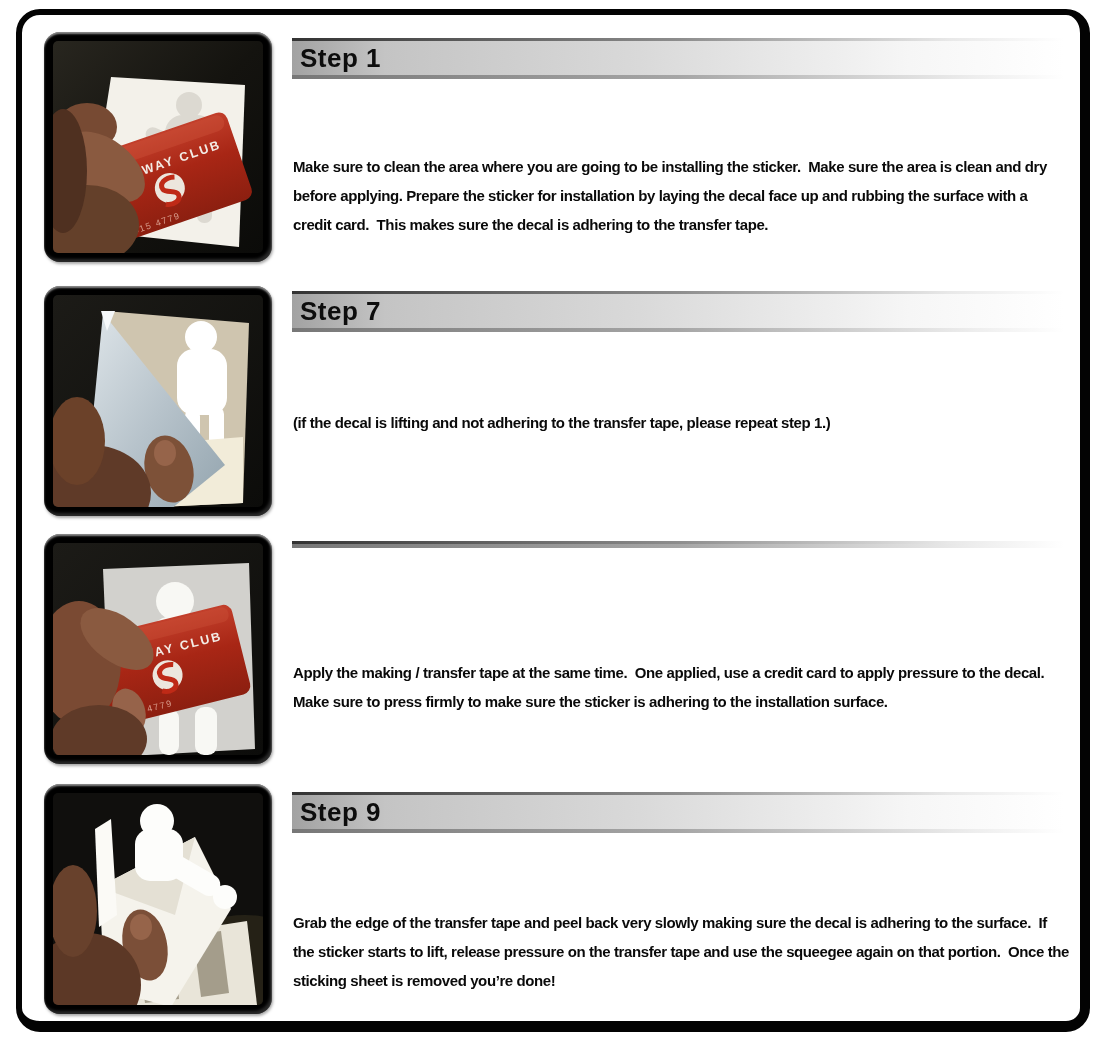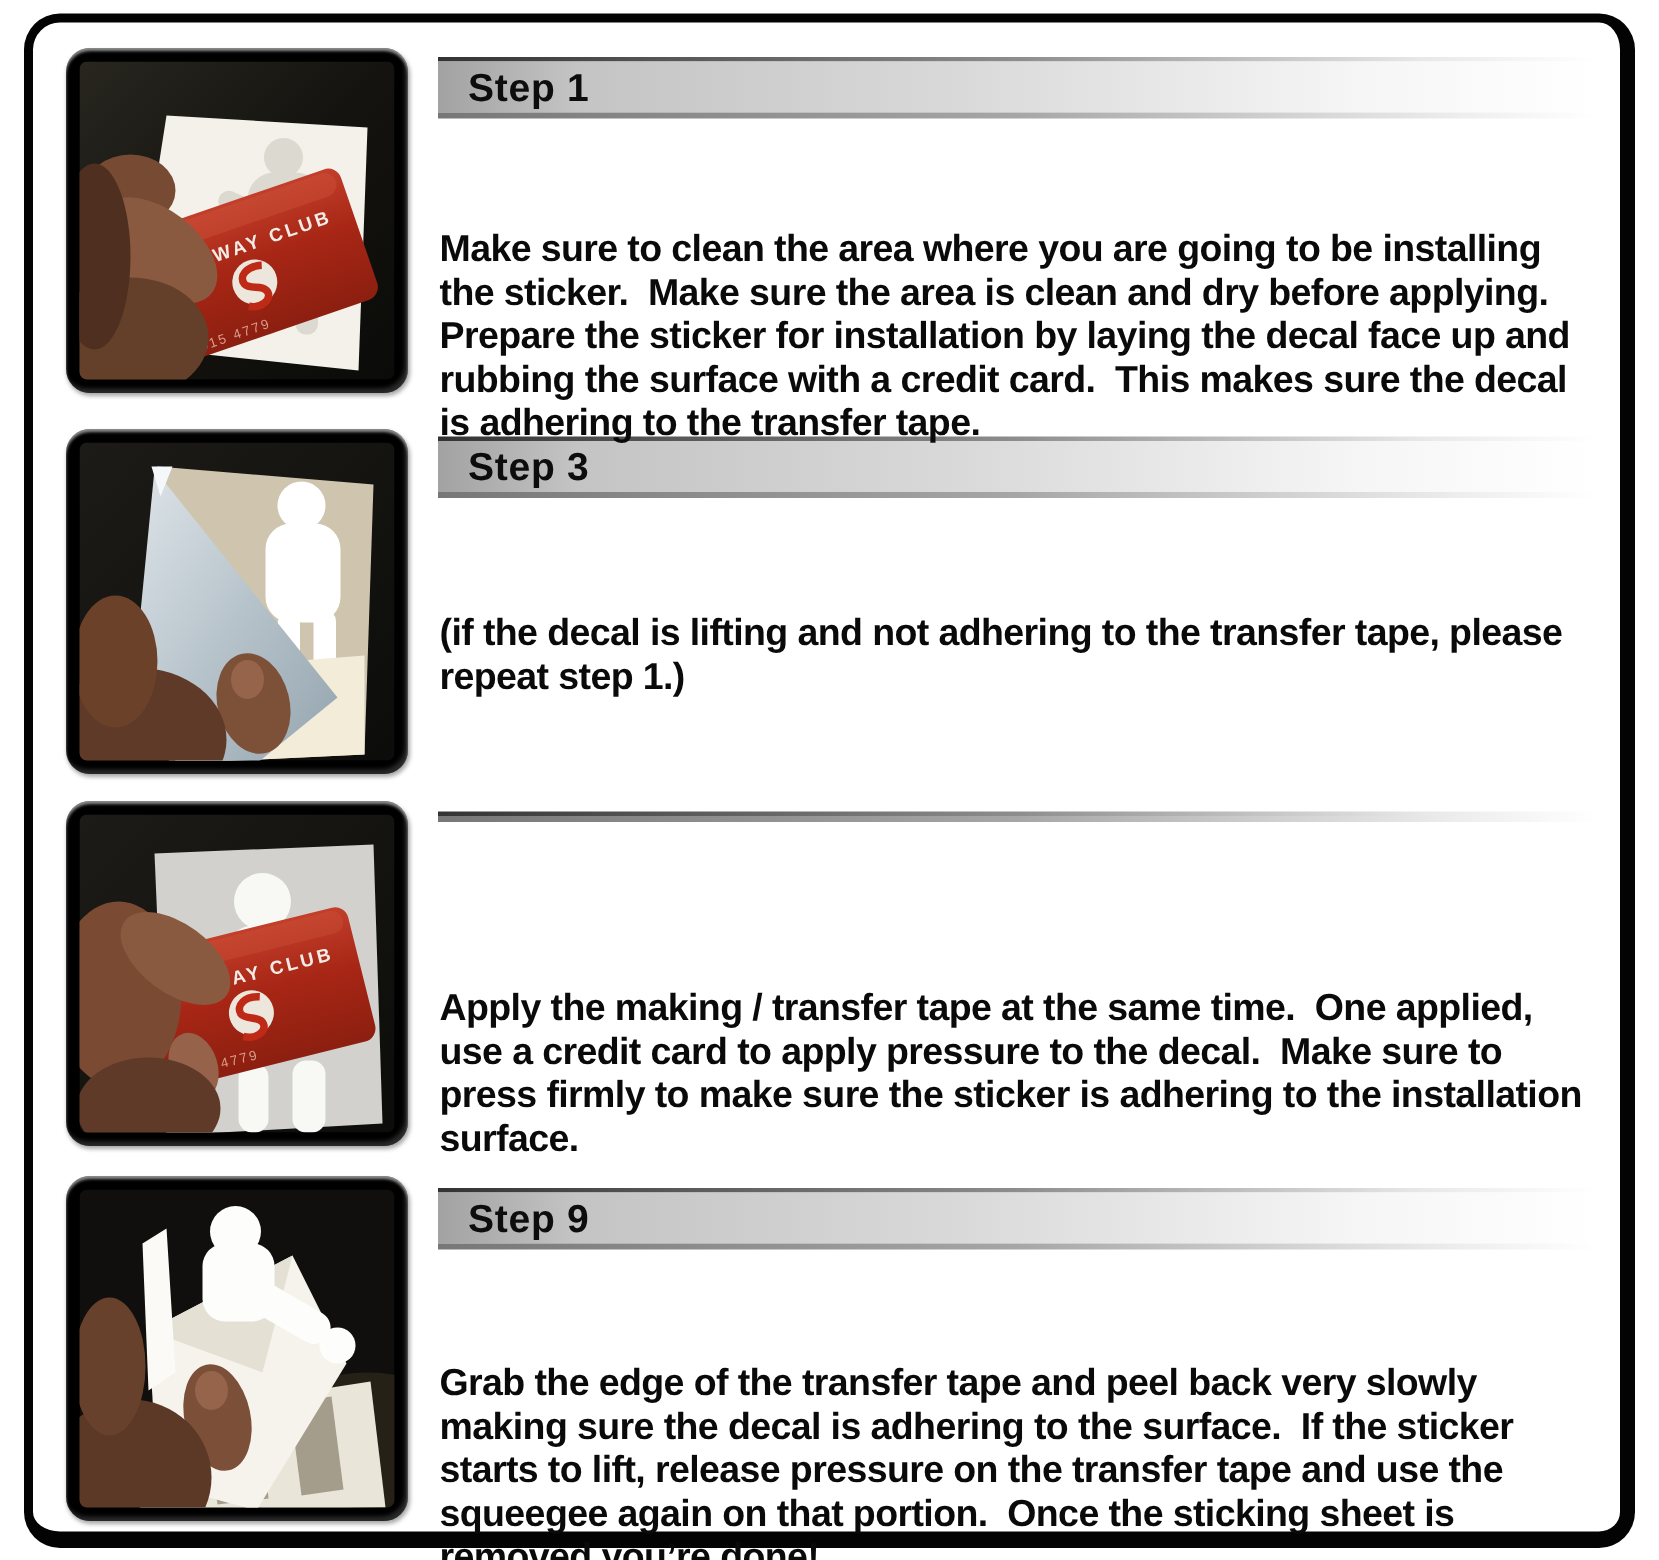--- a/index.html
+++ b/index.html
@@ -34,28 +34,28 @@
   
   .bar{position:absolute;left:292px;width:772px;}
   .b1{top:38px}.b2{top:291px}.b3{top:541px}.b4{top:792px}
   .bar-top{height:3px;background:linear-gradient(90deg,#333 0%,#8d8d8d 50%,#e8e8e8 85%,#fff 100%);}
   .bar-mid{
     height:34px;display:flex;align-items:center;
     background:linear-gradient(90deg,#a2a2a2 0%,#c4c4c4 12%,#d9d9d9 45%,#f6f6f6 80%,#fff 100%);
   }
   .step-title{
     font-size:26px;font-weight:bold;color:#0d0d0d;
-    padding-left:20px;letter-spacing:0.5px;
+    padding-left:8px;letter-spacing:0.5px;
   }
   .bar-bottom{height:4px;background:linear-gradient(90deg,#777 0%,#a6a6a6 50%,#ededed 88%,#fff 100%);}
 
   
   .step-text{
     position:absolute;left:293px;width:776px;
-    font-size:25px;line-height:29px;font-weight:bold;
+    font-size:15px;line-height:29px;font-weight:bold;
     color:#0a0a0a;letter-spacing:-0.4px;
     white-space:pre-wrap;
   }
   .t1{top:94px}.t2{top:350px}.t3{top:600px}.t4{top:850px}
   .step-text p{margin:0;}
   .step-text p + p{margin-top:26px;text-decoration:underline;}
 </style>
 </head>
 <body>
 
@@ -194,21 +194,21 @@
   <div class="bar-top"></div>
   <div class="bar-mid">
       <span class="step-title">Step 1</span>
     </div>
   <div class="bar-bottom"></div>
 </div>
 
 <div class="bar b2">
   <div class="bar-top"></div>
   <div class="bar-mid">
-      <span class="step-title">Step 3</span>
+      <span class="step-title">Step 7</span>
     </div>
   <div class="bar-bottom"></div>
 </div>
 
 <div class="bar b3">
   <div class="bar-top"></div>
   <div class="bar-bottom"></div>
 </div>
 
 <div class="bar b4">

